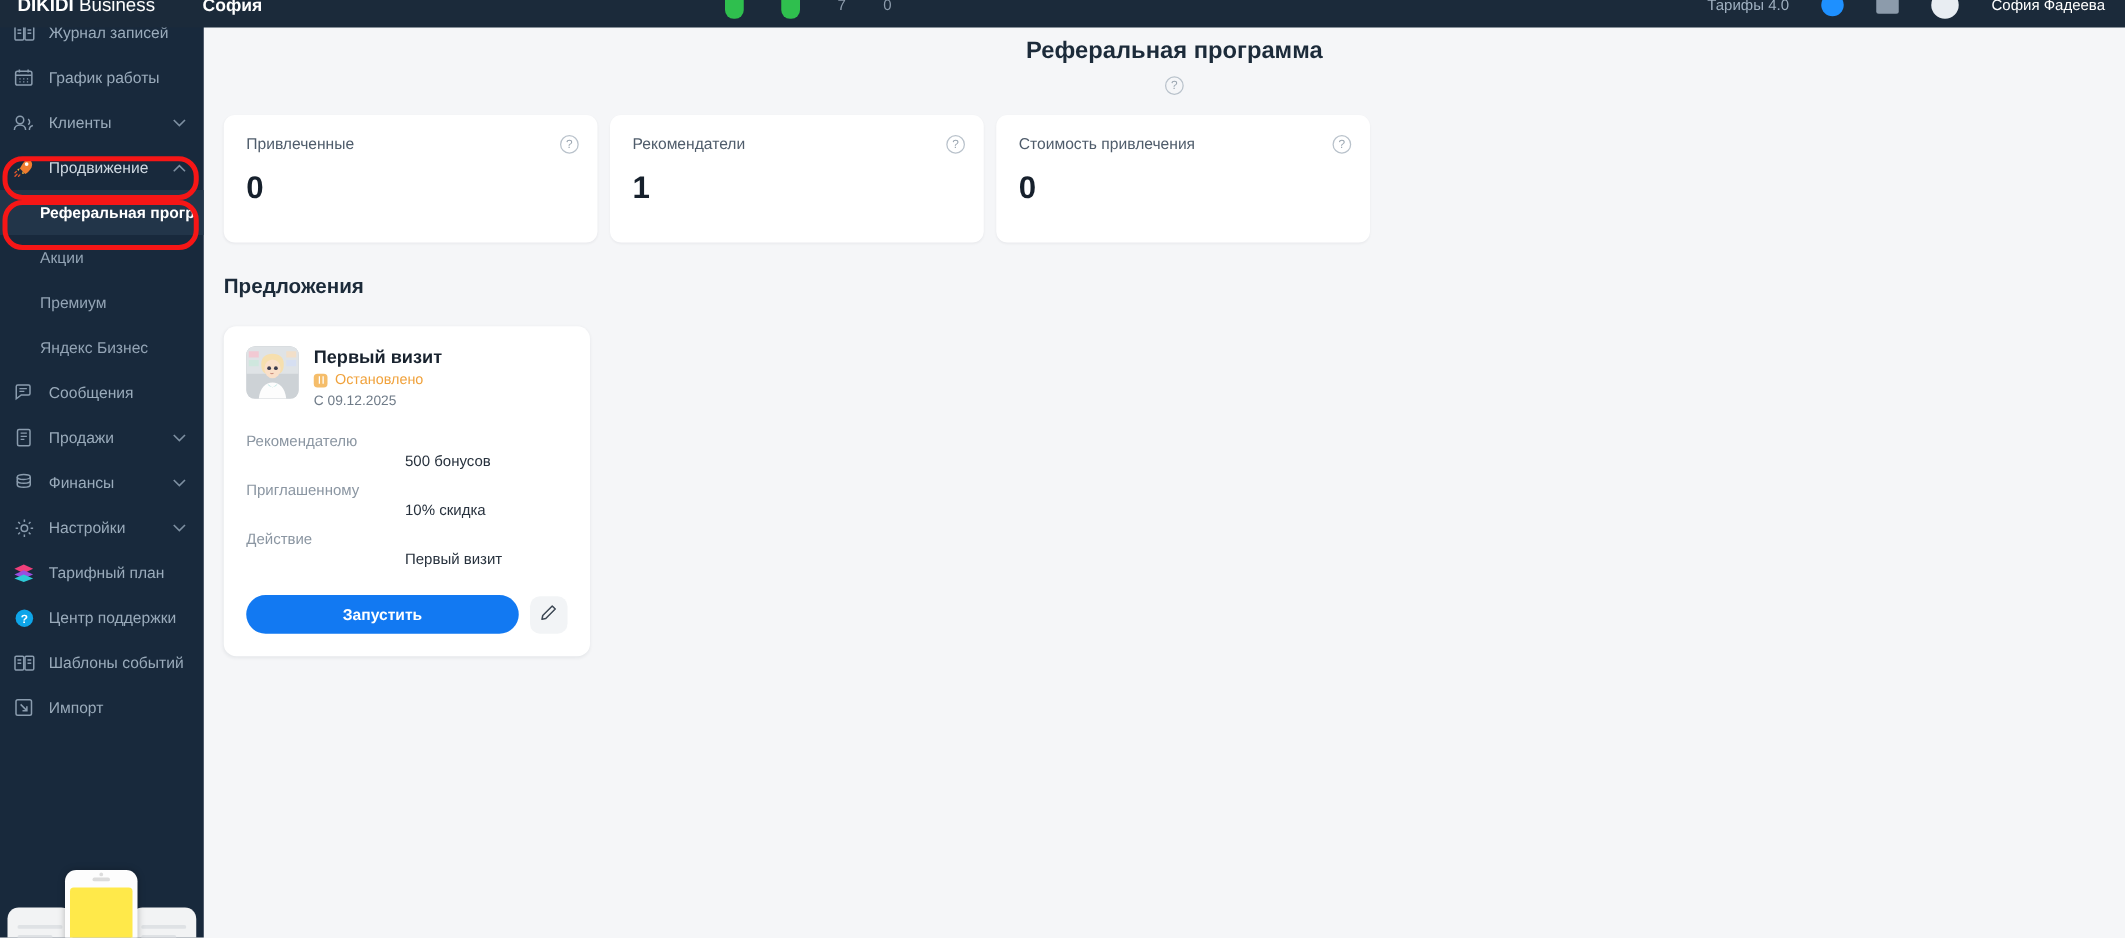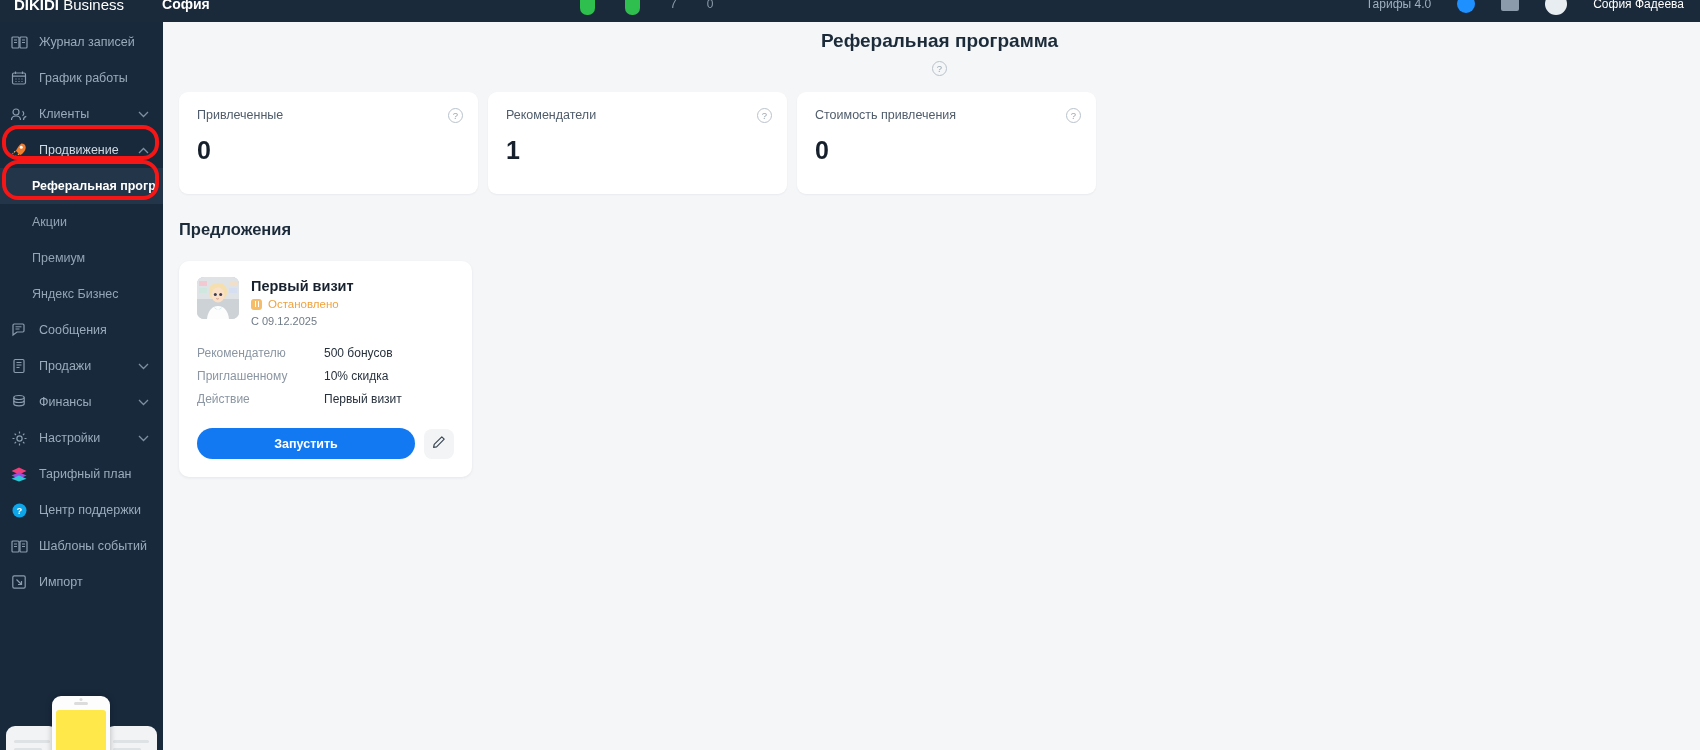--- a/index.html
+++ b/index.html
@@ -74,21 +74,21 @@
   
   #sidebar {
     position: absolute;
     top: 0; left: 0;
     width: 163px;
     height: 750px;
     background: #18293c;
     overflow: hidden;
     z-index: 20;
   }
-  .nav-list { padding-top: 24px; }
+  .nav-list { padding-top: 8px; }
   .nav-item {
     position: relative;
     display: flex;
     align-items: center;
     height: 36px;
     padding-left: 9px;
     color: #9aabbb;
     font-size: 12.5px;
     cursor: pointer;
     white-space: nowrap;
@@ -280,21 +280,21 @@
   }
   .offer-date { font-size: 11px; color: #6f7b88; margin-top: 5px; }
 
   .offer-props { margin-top: 19px; }
   .prop-row {
     display: flex;
     font-size: 12px;
     margin-bottom: 9px;
   }
   .prop-key { width: 127px; color: #8b96a2; flex: 0 0 127px; }
-  .prop-val { color: #27313d; }
+  .prop-val { color: #27313d; margin-top: 16px; }
 
   .offer-actions {
     display: flex;
     align-items: center;
     gap: 9px;
     margin-top: 22px;
   }
   #run-button {
     flex: 1 1 auto;
     height: 31px;

